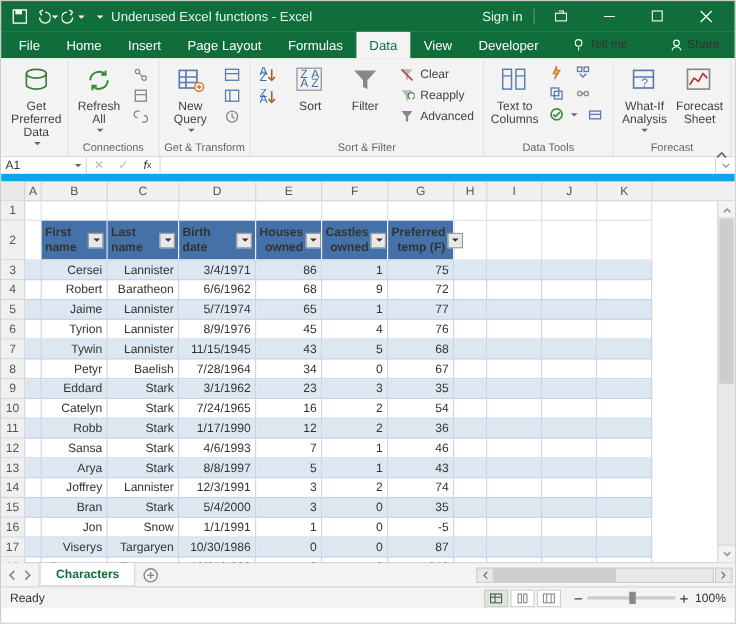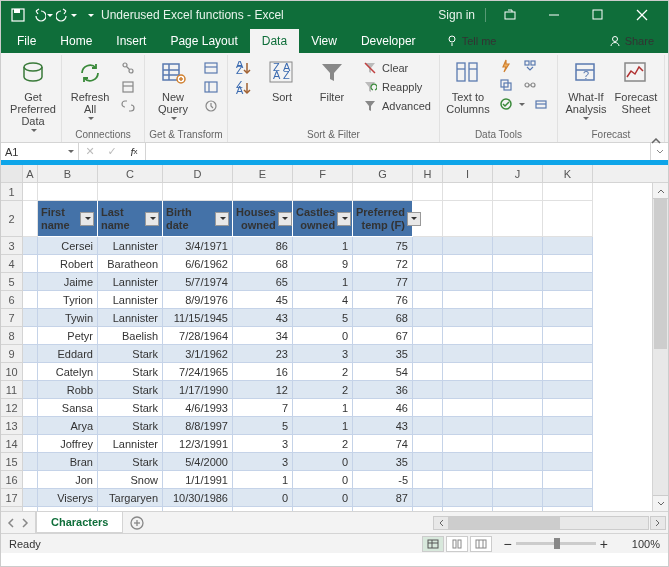--- a/index.html
+++ b/index.html
@@ -27,21 +27,21 @@
 .rbtn{display:flex;flex-direction:column;align-items:center;justify-content:flex-start;padding:2px 4px;cursor:pointer;border-radius:2px;text-align:center;line-height:1.1;gap:2px}
 .rbtn .lbl{font-size:11px;color:#444;white-space:nowrap}
 .rbtn.big{width:48px}
 .rbtn.big .ico{height:32px;display:flex;align-items:center;justify-content:center}
 .smallstack{display:flex;flex-direction:column;gap:1px}
 .sbtn{display:flex;align-items:center;gap:4px;padding:1px 4px;cursor:pointer}
 .sbtn .lbl{font-size:11px;color:#444;white-space:nowrap}
 .sico{width:16px;height:16px;display:flex;align-items:center;justify-content:center}
 .caret{width:0;height:0;border-left:3px solid transparent;border-right:3px solid transparent;border-top:3px solid #666;display:inline-block;margin-left:1px}
 .ribbon-toggle{position:absolute;right:4px;top:134px;width:16px;height:12px;display:flex;align-items:center;justify-content:center;cursor:pointer}
-.namebox-row{height:22px;border-bottom:5px solid #0ea5e9;display:flex;align-items:stretch;background:#fff}
+.namebox-row{height:22px;border-bottom:7px solid #0ea5e9;display:flex;align-items:stretch;background:#fff}
 .namebox{width:78px;border-right:1px solid #d4d4d4;display:flex;align-items:center;padding:0 4px;justify-content:space-between}
 .namebox input{border:none;width:50px;font-size:11px;outline:none}
 .fx-btns{display:flex;align-items:center;border-right:1px solid #d4d4d4}
 .fx-btn{width:22px;display:flex;align-items:center;justify-content:center;color:#888}
 .fbar{flex:1;display:flex;align-items:center;padding:0 4px}
 .fbar input{border:none;width:100%;outline:none;font-size:11px}
 .fbar-expand{width:18px;display:flex;align-items:center;justify-content:center;border-left:1px solid #d4d4d4}
 .grid-wrap{position:relative;height:346px;overflow:hidden;display:flex;flex-direction:column}
 .colhdr{display:flex;height:18px;background:#f0f0f0;border-bottom:1px solid #d4d4d4}
 .corner{width:22px;border-right:1px solid #d4d4d4;background:#e8e8e8}
@@ -137,20 +137,21 @@
         </svg>
       </div>
   </div>
 </div>
 
 <div class="tabs">
   <div class="tab">File</div>
   <div class="tab">Home</div>
   <div class="tab">Insert</div>
   <div class="tab">Page Layout</div>
+  <div class="tab">Formulas</div>
   <div class="tab active">Data</div>
   <div class="tab">View</div>
   <div class="tab">Developer</div>
   <div class="tab tell">
       <svg width="12" height="12" viewBox="0 0 12 12" fill="none" stroke="#fff">
         <circle cx="6" cy="4" r="3"></circle>
         <path d="M6 8v3"></path>
       </svg>
       <span>Tell me</span>
     </div>
@@ -852,15 +853,15 @@
         <line x1="4" y1="1" x2="4" y2="9"></line>
         <line x1="8" y1="1" x2="8" y2="9"></line>
       </svg>
     </div>
   <div class="zoom">
     <span style="font-size:14px;cursor:pointer">−</span>
     <div class="slider">
         <div class="knob"></div>
       </div>
     <span style="font-size:14px;cursor:pointer">+</span>
-    <span style="margin-left:20px">100%</span>
+    <span style="margin-left:2px">100%</span>
   </div>
 </div>
 
 </body></html>

